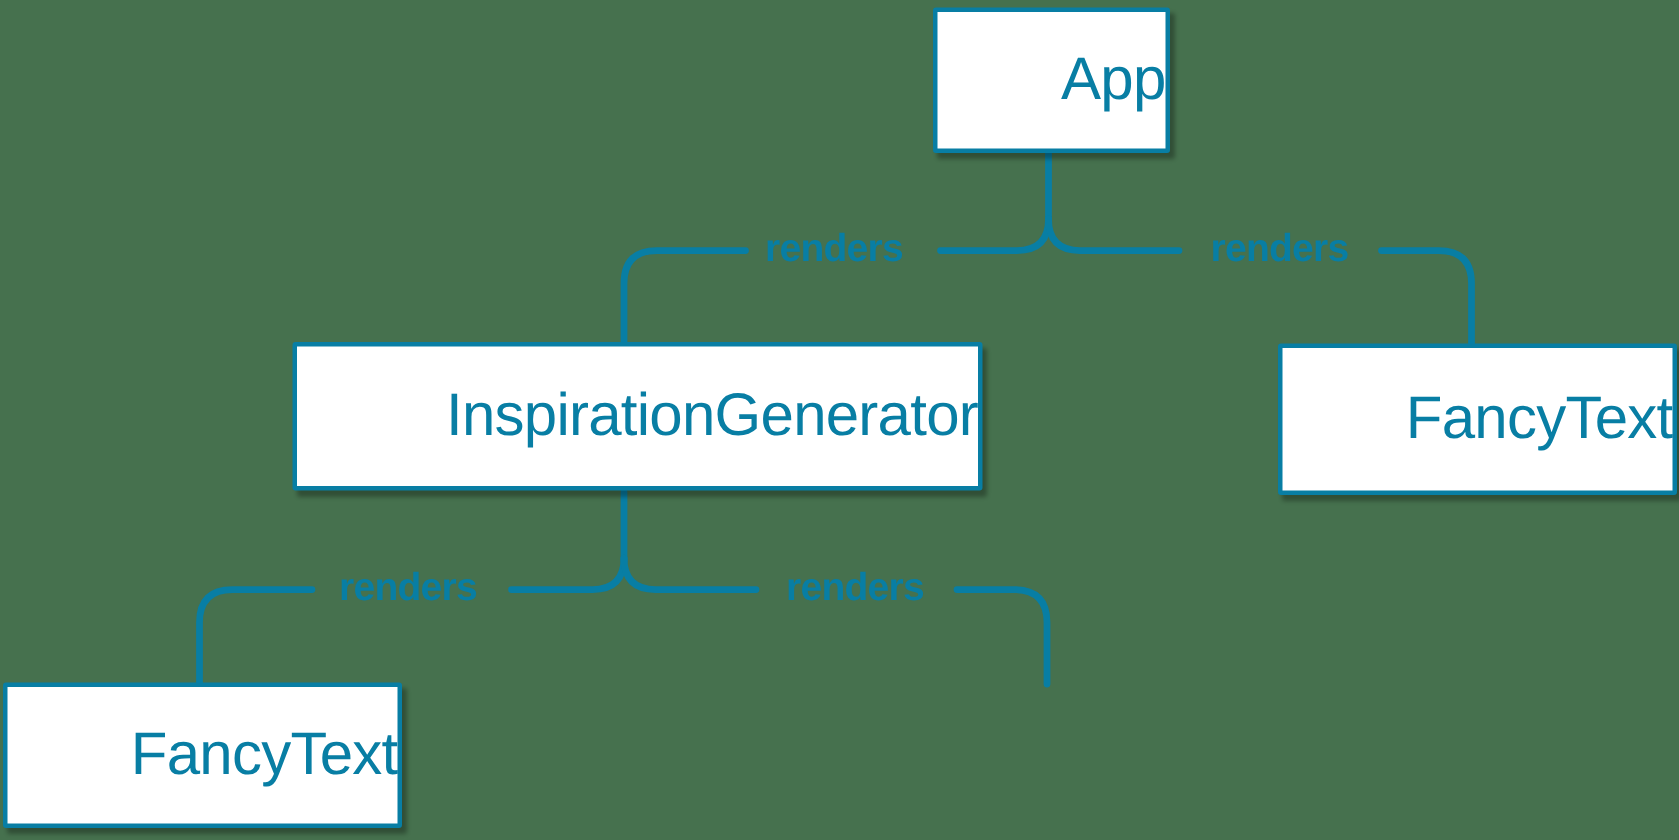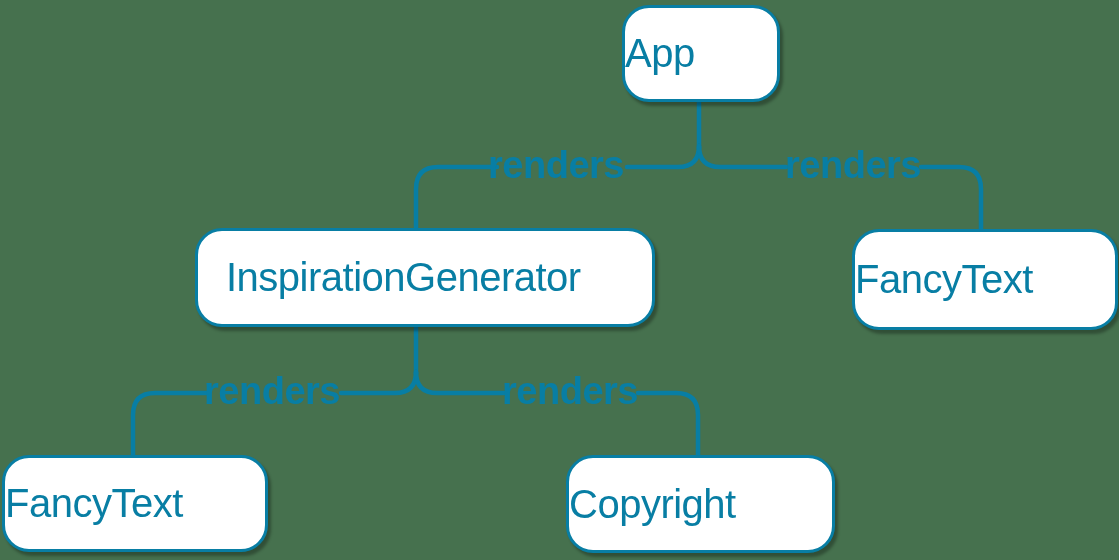--- a/index.html
+++ b/index.html
@@ -22,32 +22,32 @@
   .edges path{
     stroke:var(--accent);
     stroke-width:4.5;
     fill:none;
     stroke-linecap:round;
   }
   .edge-label{
     position:absolute;
     transform:translate(-50%,-54%);
     color:var(--accent);
-    font-size:38px;
+    font-size:26px;
     font-weight:600;
     letter-spacing:-0.5px;
     white-space:nowrap;
   }
   .node{
     position:absolute;
     background:var(--node-fill);
     border:3px solid var(--accent);
-    border-radius:27px;
+    border-radius:2px;
     box-shadow:3px 4px 3px rgba(0,0,0,0.30);
-    display:flex;align-items:center;justify-content:flex-start;
+    display:flex;align-items:center;justify-content:flex-end;
     box-sizing:border-box;
   }
   .node .label{
     color:var(--accent);
     font-size:40px;
     font-weight:500;
     letter-spacing:-0.5px;
     white-space:nowrap;
   }
 </style>
@@ -85,17 +85,14 @@
   </div>
 
   <div class="node" style="left:852px;top:229px;width:266px;height:101px;">
     <span class="label">FancyText</span>
   </div>
 
   <div class="node" style="left:2px;top:455px;width:266px;height:97px;">
     <span class="label">FancyText</span>
   </div>
 
-  <div class="node" style="left:566px;top:455px;width:269px;height:98px;">
-    <span class="label">Copyright</span>
-  </div>
 
 </div>
 
 </body></html>

